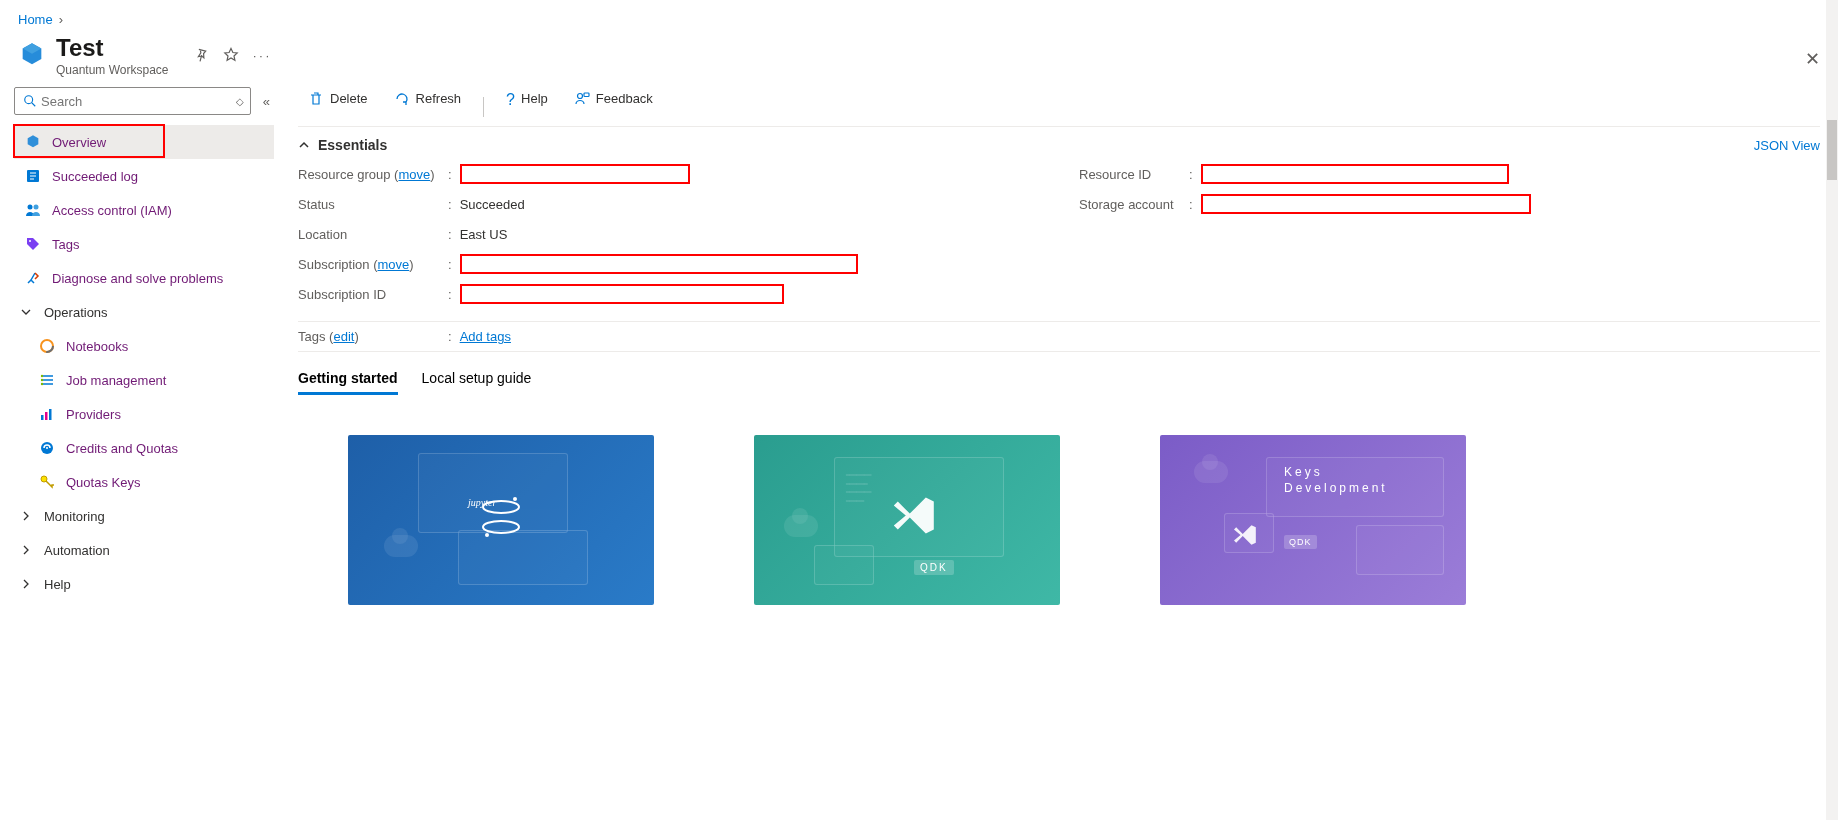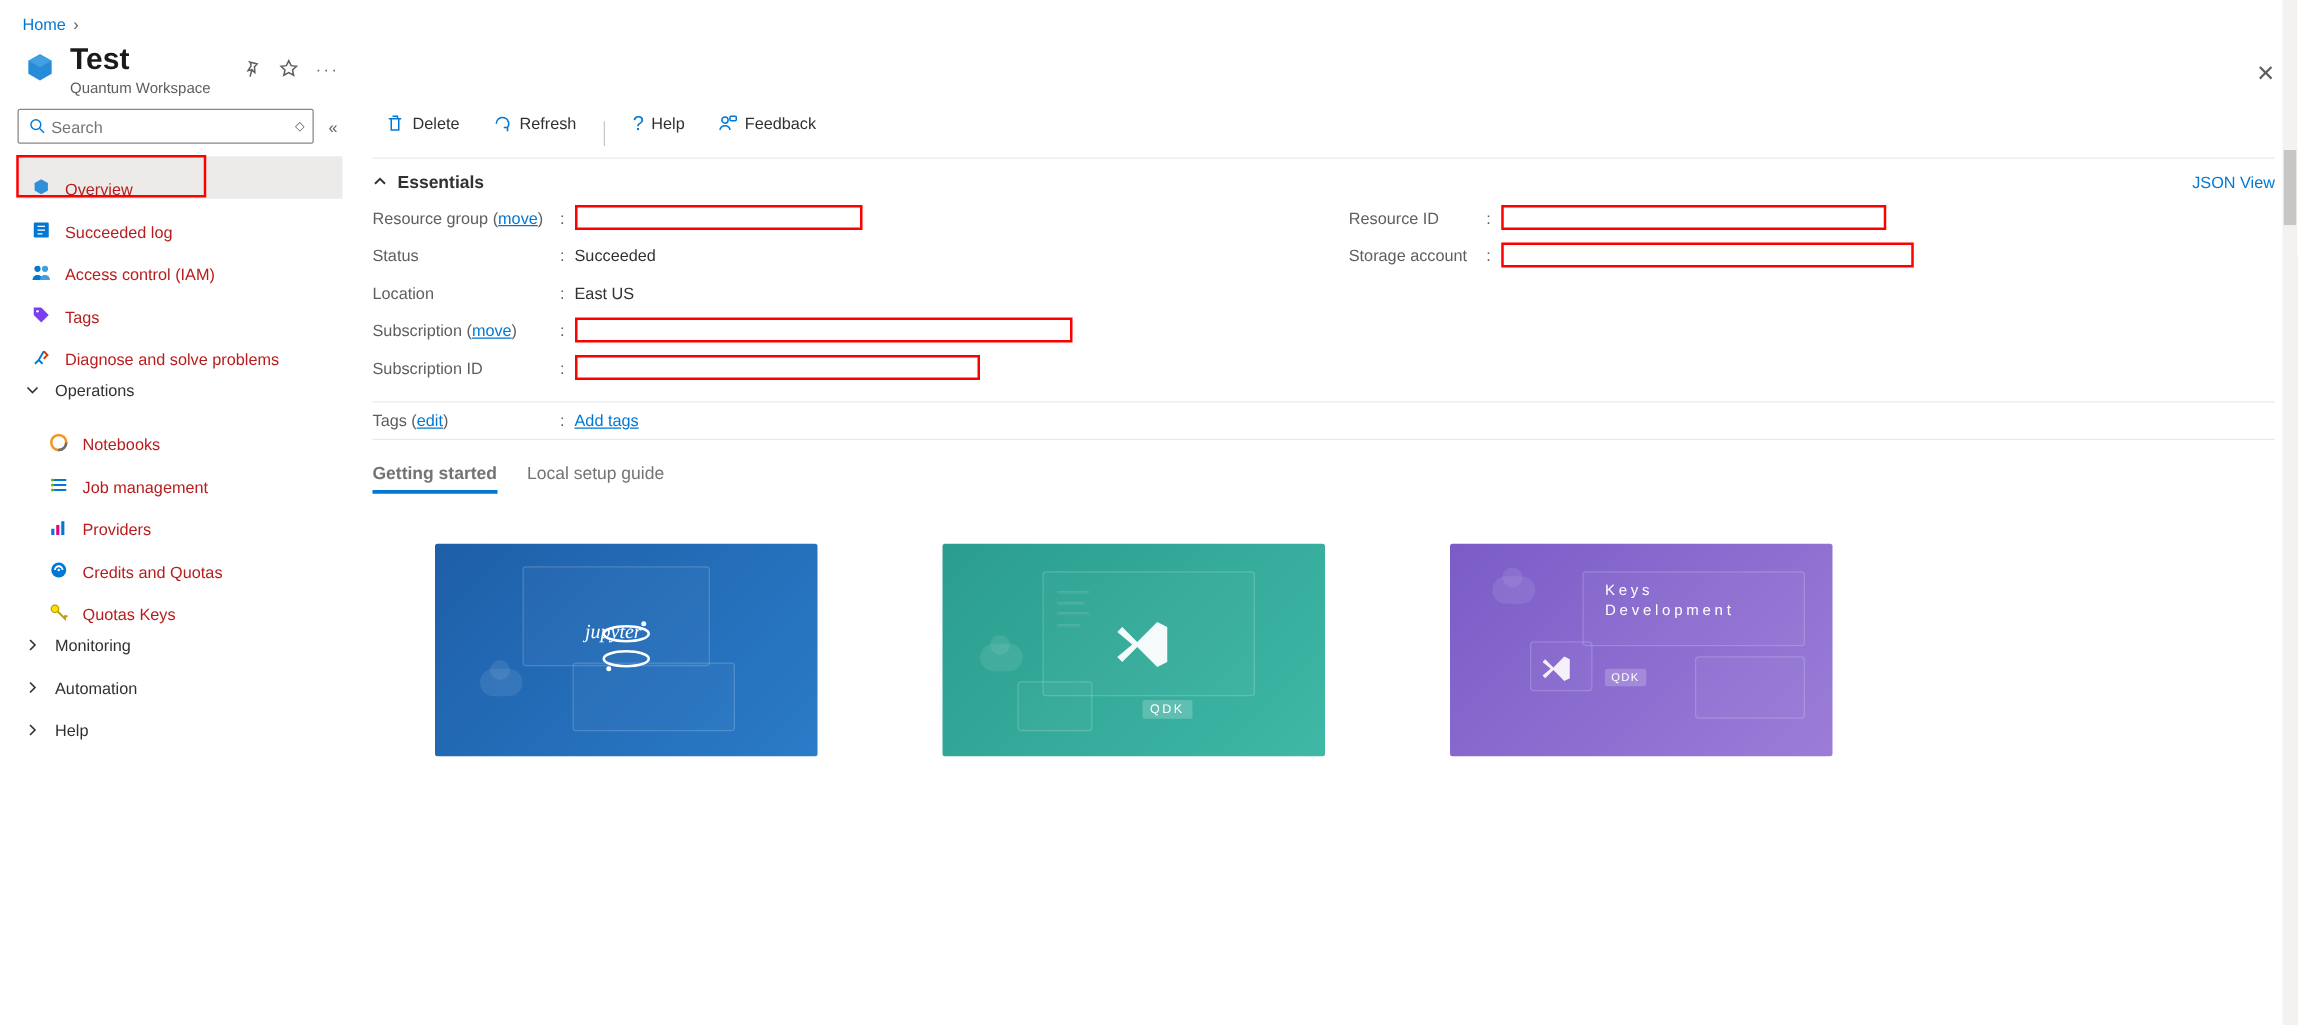--- a/index.html
+++ b/index.html
@@ -22,21 +22,21 @@
 
 .layout { display: flex; }
 .sidebar { width: 280px; padding: 0 6px 0 14px; }
 .search-wrap { display: flex; align-items: center; gap: 8px; margin-bottom: 10px; }
 .search-box { flex: 1; display: flex; align-items: center; border: 1px solid #8a8886; border-radius: 2px; height: 28px; padding: 0 4px; }
 .search-box input { border: none; outline: none; flex: 1; font-size: 13px; background: transparent; }
 .search-box .mag { color: #0078d4; margin: 0 4px; }
 .updown { color: #605e5c; font-size: 10px; padding: 0 2px; }
 .collapse-chev { color: #605e5c; cursor: pointer; padding: 0 4px; }
 
-.nav-item { display: flex; align-items: flex-end; gap: 10px; height: 34px; padding: 0 10px; cursor: pointer; font-size: 13px; color: #b91c1c; }
+.nav-item { display: flex; align-items: center; gap: 10px; height: 34px; padding: 0 10px; cursor: pointer; font-size: 13px; color: #701a75; }
 .nav-item.sel { background: #edebe9; font-weight: 400; }
 .nav-item .ico { width: 18px; height: 18px; display: flex; align-items: center; justify-content: center; }
 .nav-sub { padding-left: 24px; }
 .nav-expander { display: flex; align-items: center; gap: 10px; height: 34px; padding: 0 6px; cursor: pointer; font-size: 13px; }
 .nav-expander .chev { width: 14px; color: #323130; }
 .redbox-sel { position: absolute; border: 2px solid red; pointer-events: none; }
 
 
 .main { flex: 1; padding: 0 18px 0 18px; position: relative; }
 .toolbar { display: flex; align-items: center; height: 40px; gap: 6px; border-bottom: 1px solid #edebe9; }
@@ -51,21 +51,21 @@
 .essentials-grid { display: flex; gap: 40px; padding-bottom: 12px; border-bottom: 1px solid #edebe9; }
 .col { flex: 1; }
 .prop-row { display: flex; align-items: center; min-height: 30px; font-size: 13px; }
 .prop-label { width: 150px; color: #605e5c; }
 .prop-colon { color: #605e5c; margin-right: 8px; }
 .prop-val { color: #323130; }
 .lnk { color: #0078d4; text-decoration: underline; cursor: pointer; }
 .redacted { border: 2px solid red; height: 20px; display: inline-block; }
 
 .tabs { display: flex; gap: 24px; padding: 18px 0 10px; }
-.tab { font-size: 14px; padding-bottom: 6px; cursor: pointer; color: #737373; }
+.tab { font-size: 14px; padding-bottom: 6px; cursor: pointer; color: #000000; }
 .tab.active { font-weight: 600; border-bottom: 3px solid #0078d4; }
 
 .cards { display: flex; gap: 100px; padding: 30px 50px 0; }
 .card { width: 306px; height: 170px; border-radius: 2px; position: relative; overflow: hidden; }
 .card-blue { background: linear-gradient(135deg, #1e5fa8 0%, #2a7bc8 100%); }
 .card-teal { background: linear-gradient(135deg, #2a9d8f 0%, #3fb8a6 100%); }
 .card-purple { background: linear-gradient(135deg, #7b5cc7 0%, #9b7dd8 100%); }
 .card-decor { position: absolute; inset: 0; opacity: 0.35; }
 .card-window { position: absolute; border: 1px solid rgba(255,255,255,0.5); border-radius: 3px; background: rgba(255,255,255,0.08); }
 .card-cloud { position: absolute; width: 34px; height: 22px; background: rgba(255,255,255,0.25); border-radius: 11px; }
@@ -376,21 +376,21 @@
           <div class="card-cloud" style="left:36px;top:100px"></div>
         </div>
         <div class="card-center-icon">
           <svg width="60" height="60" viewBox="0 0 60 60">
               <ellipse cx="30" cy="20" rx="18" ry="6" fill="none" stroke="#fff" stroke-width="2"></ellipse>
               <ellipse cx="30" cy="40" rx="18" ry="6" fill="none" stroke="#fff" stroke-width="2"></ellipse>
               <circle cx="44" cy="12" r="2" fill="#fff"></circle>
               <circle cx="16" cy="48" r="2" fill="#fff"></circle>
             </svg>
         </div>
-        <div class="card-label" style="top:62px;left:120px;font-family:serif;font-style:italic;font-size:16px;letter-spacing:0">jupyter</div>
+        <div class="card-label" style="top:62px;left:120px;font-family:serif;font-style:italic;font-size:10px;letter-spacing:0">jupyter</div>
       </div>
 
       <div class="card card-teal">
         <div class="card-decor">
           <div class="card-window" style="left:80px;top:22px;width:170px;height:100px"></div>
           <div class="card-window" style="left:60px;top:110px;width:60px;height:40px"></div>
           <pre style="position:absolute;left:92px;top:36px;color:rgba(255,255,255,0.6);font-size:6px;line-height:1.4">═══════<br>══════<br>═══════<br>═════</pre>
           <div class="card-cloud" style="left:30px;top:80px"></div>
         </div>
         <div class="card-center-icon" style="transform:translate(-30%,-60%)">

